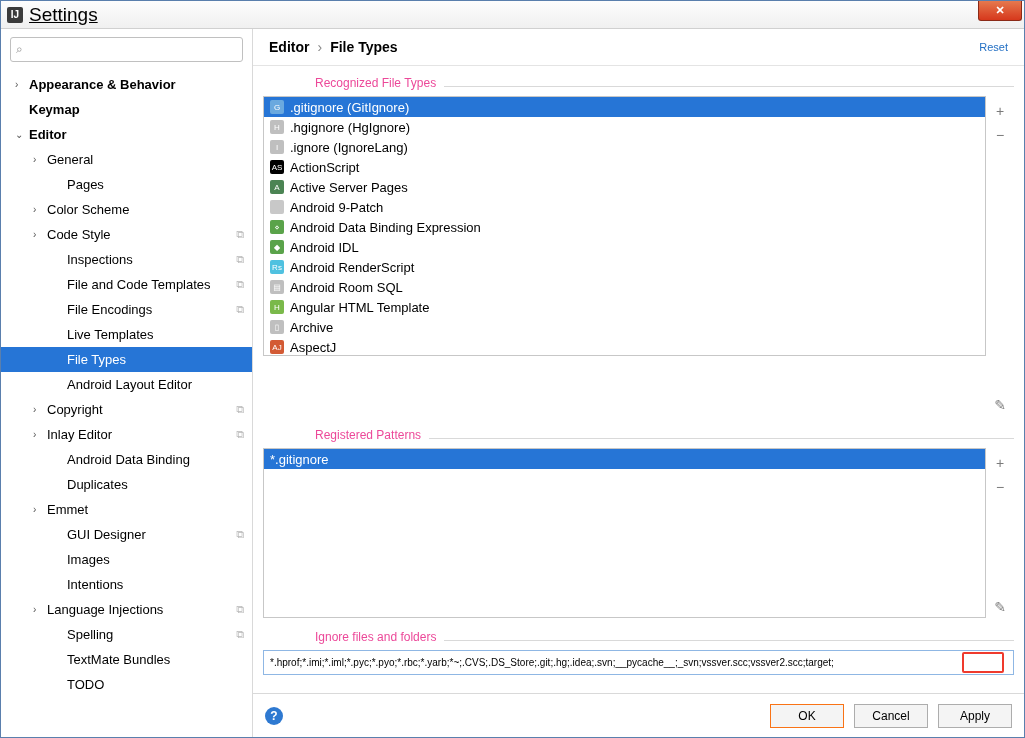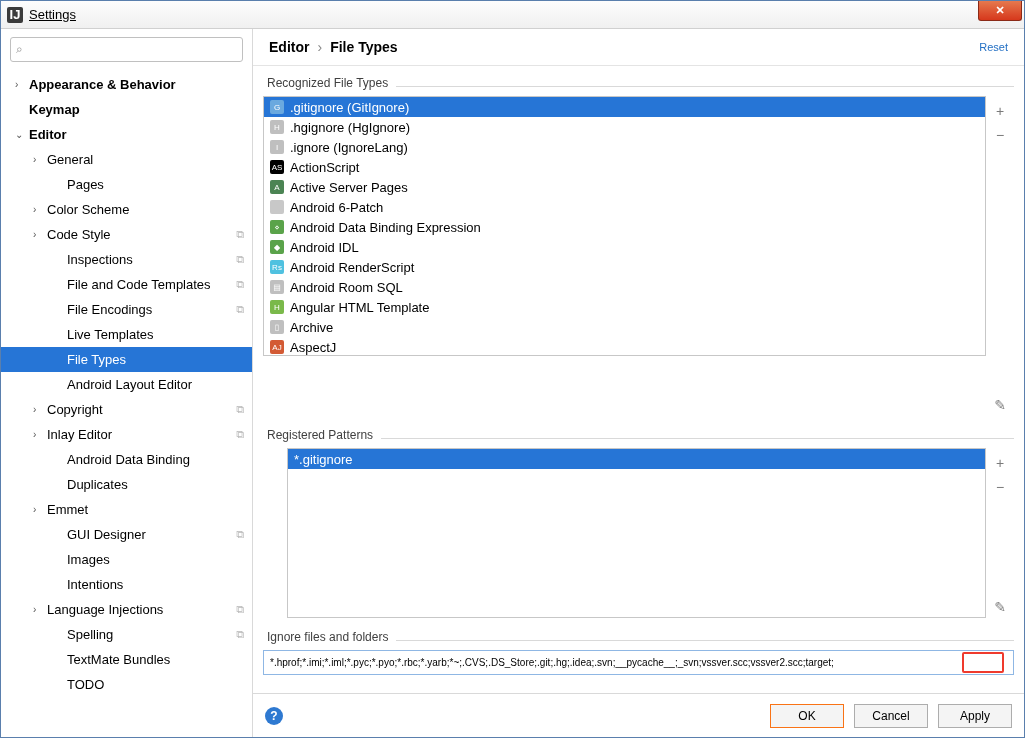--- a/index.html
+++ b/index.html
@@ -1,22 +1,22 @@
 <!DOCTYPE html>
 <html><head>
 <meta charset="utf-8">
 <style>
 * { box-sizing: border-box; margin: 0; padding: 0; }
 body { font-family: "Segoe UI", Arial, sans-serif; font-size: 13px; color: #000; background: #f0f0f0; width: 1025px; height: 738px; overflow: hidden; }
 
 .dialog { width: 1025px; height: 738px; border: 1px solid #5a7fad; background: #fff; display: flex; flex-direction: column; }
 
 .titlebar { height: 28px; background: linear-gradient(#fdfdfd,#f0f0f0); display: flex; align-items: center; border-bottom: 1px solid #d0d0d0; position: relative; }
-.titlebar .app-icon { width: 16px; height: 16px; background:#3b3b3b; color:#fff; font-size:13px; font-weight:bold; display:flex; align-items:center; justify-content:center; margin: 0 6px; border-radius:2px;}
-.titlebar .title { font-size: 13px; text-decoration: underline; }
+.titlebar .app-icon { width: 16px; height: 16px; background:#3b3b3b; color:#fff; font-size:10px; font-weight:bold; display:flex; align-items:center; justify-content:center; margin: 0 6px; border-radius:2px;}
+.titlebar .title { font-size: 19px; text-decoration: underline; }
 .close-btn { position:absolute; right:2px; top:0; width:44px; height:20px; background: linear-gradient(#e6794e,#d6381c); border:1px solid #8b2a17; border-top:none; border-radius: 0 0 3px 3px; display:flex; align-items:center; justify-content:center; color:#fff; font-weight:bold; font-size:11px; }
 
 .content { flex:1; display:flex; min-height:0; }
 
 .sidebar { width: 252px; border-right:1px solid #d9d9d9; display:flex; flex-direction:column; background:#fff; }
 .search-wrap { padding:8px 9px; }
 .search { width:100%; height:25px; border:1px solid #c0c0c0; border-radius:3px; padding:0 22px 0 22px; font-size:12px; background:#fff; }
 .search-box { position:relative; }
 .search-box .mag { position:absolute; left:6px; top:5px; font-size:12px; color:#999; pointer-events:none;}
 .tree { flex:1; overflow:auto; padding-top:2px; }
@@ -32,35 +32,35 @@
 
 .main { flex:1; display:flex; flex-direction:column; min-width:0; }
 .crumbs { height:36px; display:flex; align-items:center; padding:0 16px; font-weight:bold; font-size:14px; }
 .crumbs .sep { margin:0 8px; color:#888; font-weight:normal;}
 .crumbs .reset { margin-left:auto; color:#2470c4; font-weight:normal; font-size:11px; }
 
 .body-area { flex:1; padding:0 10px 6px 10px; overflow:hidden; display:flex; flex-direction:column; min-height:0; border-top:1px solid #e4e4e4; padding-top:10px;}
 
 .group { display:flex; flex-direction:column; margin-bottom:12px; }
 .group.grow { flex:1 1 0; min-height:0; }
-.group-label { font-size:12px; color:#404040; padding:0 0 6px 4px; position:relative; }
+.group-label { font-size:12px; color:#ec4899; padding:0 0 6px 4px; position:relative;margin-left:48px; }
 .group-label::after { content:""; position:absolute; left:calc(100% - 850px); right:0; top:50%; height:1px; }
 .group-label-line { display:flex; align-items:center; gap:8px; }
 .group-label-line .line { flex:1; height:1px; background:#d9d9d9; }
 
 .panel-row { display:flex; flex:1; min-height:0; }
 .list { flex:1; border:1px solid #c7c7c7; background:#fff; overflow:auto; min-height:0;}
 .list-item { height:20px; display:flex; align-items:center; padding-left:6px; gap:6px; }
 .list-item.selected { background:#2675d6; color:#fff; }
 .ftype-ic { width:14px; height:14px; display:inline-block; background:#bbb; border-radius:2px; font-size:8px; color:#fff; display:flex; align-items:center; justify-content:center;}
 .side-tools { width:28px; display:flex; flex-direction:column; align-items:center; padding-top:4px; gap:2px; }
 .tool { width:22px; height:22px; display:flex; align-items:center; justify-content:center; color:#7a7a7a; font-size:14px; cursor:default;}
 .tool.spacer { flex:1; }
 
-.patterns .list { height:170px;margin-left:24px; }
+.patterns .list { height:170px; }
 .rec .list { height:260px; }
 
 .ignore-input-wrap { position:relative; }
 .ignore-input { width:100%; height:25px; border:1px solid #8fb7e4; padding:0 6px; font-size:10px; font-family: inherit; }
 .ignore-hl { position:absolute; right:10px; top:2px; width:42px; height:21px; border:2px solid #ef3a2d; border-radius:2px; pointer-events:none; }
 
 .button-bar { height:44px; border-top:1px solid #d9d9d9; display:flex; align-items:center; padding:0 12px; gap:10px; }
 .help { width:18px; height:18px; border-radius:50%; background:#2e79d1; color:#fff; font-size:12px; display:flex; align-items:center; justify-content:center; font-weight:bold;}
 .button-bar .spacer { flex:1; }
 .btn { min-width:74px; height:24px; border:1px solid #adadad; background:#f4f4f4; font-size:12px; cursor:default; }
@@ -234,21 +234,21 @@
                 <div class="list-item">
                   <span class="ftype-ic" style="background: #000000;">AS</span>
                   <span>ActionScript</span>
                 </div>
                 <div class="list-item">
                   <span class="ftype-ic" style="background: rgb(75, 132, 83);">A</span>
                   <span>Active Server Pages</span>
                 </div>
                 <div class="list-item">
                   <span class="ftype-ic" style="background: rgb(200, 200, 200);"></span>
-                  <span>Android 6-Patch</span>
+                  <span>Android 9-Patch</span>
                 </div>
                 <div class="list-item">
                   <span class="ftype-ic" style="background: rgb(90, 163, 74);">⋄</span>
                   <span>Android Data Binding Expression</span>
                 </div>
                 <div class="list-item">
                   <span class="ftype-ic" style="background: rgb(90, 163, 74);">◆</span>
                   <span>Android IDL</span>
                 </div>
                 <div class="list-item">

